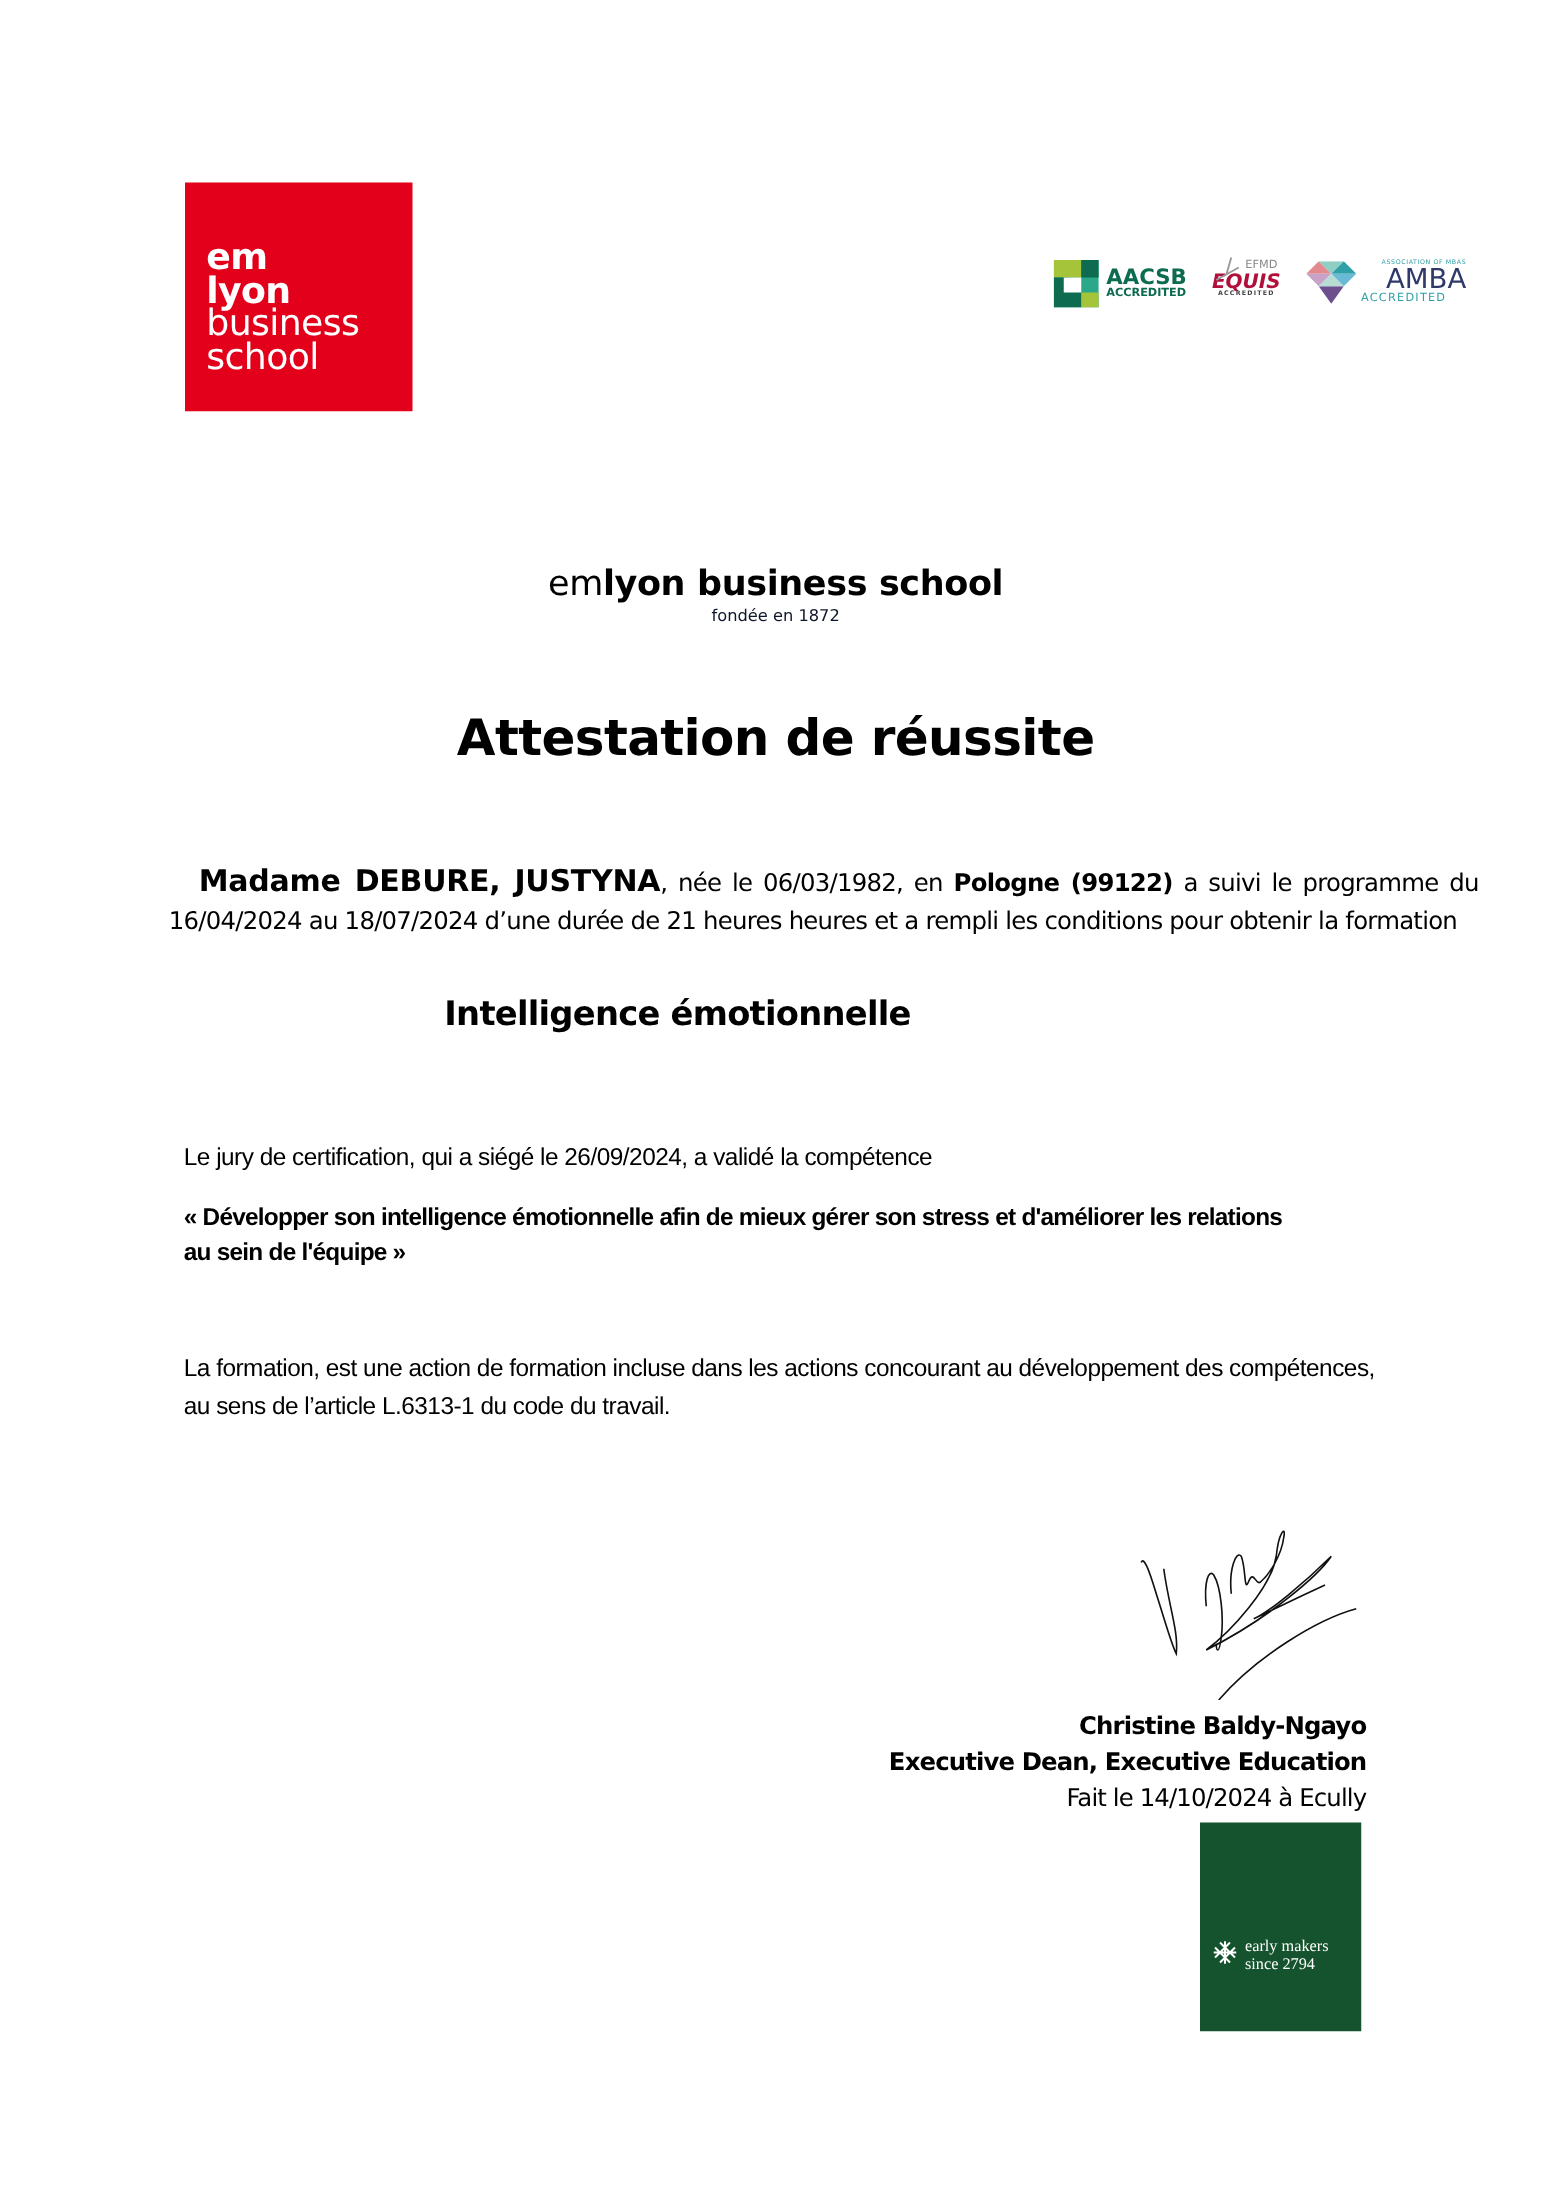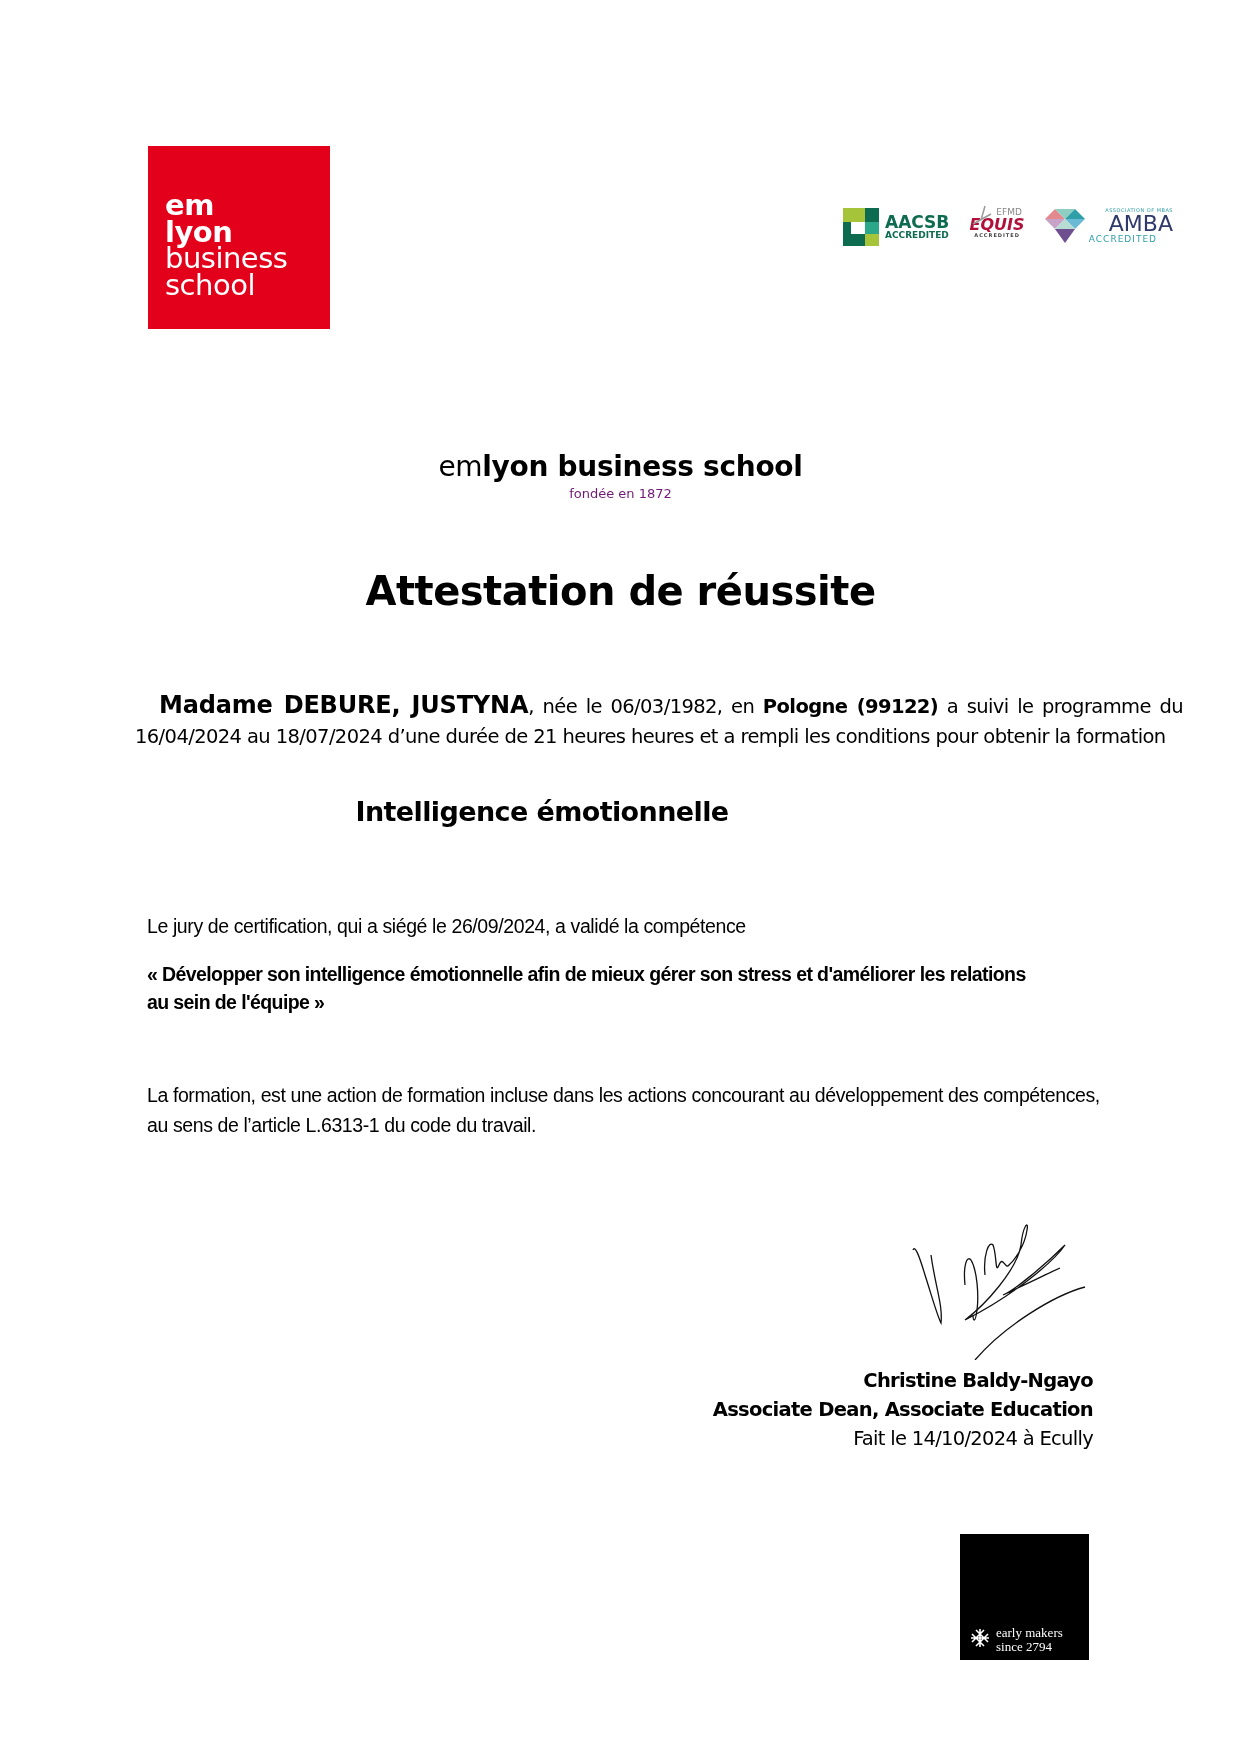--- a/index.html
+++ b/index.html
@@ -22,33 +22,33 @@
   .equis .e3 { font-size:5px; color:#444; letter-spacing:1px; font-weight:bold; }
   .amba { display:flex; align-items:center; gap:4px; }
   .amba-text { font-family:"DejaVu Sans", sans-serif; line-height:1; color:#2f3a6b; }
   .amba-text .a1 { font-size:7px; color:#2fa0a8; letter-spacing:0.5px; text-align:right; }
   .amba-text .a2 { font-size:22px; color:#2f3a6b;margin-left:20px; }
   .amba-text .a3 { font-size:9px; color:#2fa0a8; letter-spacing:1px; }
   .school-line { top:450px; left:0; width:1241px; text-align:center; font-family:"DejaVu Sans", sans-serif;
                  font-size:28px; letter-spacing:-0.3px; }
   .school-line .light { font-weight:normal; }
   .school-line .bold { font-weight:bold; }
-  .founded { top:486px; left:0; width:1241px; text-align:center; font-family:"DejaVu Sans", sans-serif; font-size:13px; color:#701a75; }
+  .founded { top:486px; left:0; width:1241px; text-align:center; font-family:"DejaVu Sans", sans-serif; font-size:13px; color:#0f172a; }
   .title { top:568px; left:0; width:1241px; text-align:center; font-size:40px; font-weight:bold; font-family:"DejaVu Sans", sans-serif; letter-spacing:-0.5px; }
   .para { top:690px; left:135px; width:1048px; font-size:19.5px; line-height:30px; text-align:justify; font-family:"DejaVu Sans", sans-serif; letter-spacing:-0.6px; }
   .para .nm { font-weight:bold; font-size:24px; letter-spacing:-0.2px;margin-left:24px; }
   .para b { font-weight:bold; }
   .program { top:796px; left:0; width:1084px; text-align:center; font-size:27px; font-weight:bold; font-family:"DejaVu Sans", sans-serif; letter-spacing:-0.6px; }
   .jury { top:915px; left:147px; font-size:19.5px; font-family:"Liberation Sans Narrow","Liberation Sans", sans-serif; letter-spacing:-0.4px; }
   .quote { top:960px; left:147px; width:900px; font-size:19.5px; font-weight:bold; line-height:28px; letter-spacing:-0.6px; }
   .legal { top:1080px; left:147px; width:960px; font-size:19.5px; line-height:30px; letter-spacing:-0.4px; }
   .sig { top:1215px; left:905px; width:190px; height:145px; }
   .signer { top:1366px; right:148px; text-align:right; font-size:19.5px; line-height:29px; font-family:"DejaVu Sans", sans-serif; letter-spacing:-0.7px; }
   .signer .b { font-weight:bold; }
-  .em-box { left:960px; top:1534px; width:129px; height:126px; background:#000000; }
+  .em-box { left:960px; top:1458px; width:129px; height:167px; background:#14532d; }
   .em-box .tx { position:absolute; left:36px; top:92px; color:#fff; font-family:"Liberation Serif", serif; font-size:13px; line-height:14px; }
   .em-box .ic { position:absolute; left:10px; top:94px; width:20px; height:20px; }
 </style>
 </head>
 <body>
 
 <div class="abs logo-box">
   <div class="lt b" style="top:45px">em</div>
   <div class="lt b" style="top:72px">lyon</div>
   <div class="lt" style="top:98px">business</div>
@@ -112,21 +112,21 @@
 
 <svg class="abs sig" viewBox="0 0 190 145" fill="none" stroke="#111" stroke-width="1.3">
   <path d="M8 35 C 10 30, 14 40, 20 60 C 28 85, 32 100, 36 108 C 38 90, 30 70, 26 40"></path>
   <path d="M60 70 C 58 50, 62 40, 66 45 C 72 55, 74 80, 72 95 C 70 110, 68 105, 68 100"></path>
   <path d="M80 60 C 78 40, 84 25, 88 30 C 92 40, 90 60, 94 50 C 98 40, 100 55, 104 50 C 110 45, 120 30, 122 15 C 124 5, 118 10, 116 30 C 112 55, 80 90, 60 105 C 110 80, 150 45, 160 30 C 140 50, 110 75, 98 80 C 130 65, 150 55, 155 53"></path>
   <path d="M70 145 C 100 110, 150 80, 180 72"></path>
 </svg>
 
 <div class="abs signer">
   <div class="b">Christine Baldy-Ngayo</div>
-  <div class="b">Associate Dean, Associate Education</div>
+  <div class="b">Executive Dean, Executive Education</div>
   <div>Fait le 14/10/2024 à Ecully</div>
 </div>
 
 <div class="abs em-box">
   <svg class="ic" viewBox="0 0 20 20" stroke="#fff" stroke-width="1.6">
     <path d="M2 6 L14 18 M6 2 L18 14 M2 14 L14 2 M6 18 L18 6 M10 1 L10 19 M1 10 L19 10"></path>
   </svg>
   <div class="tx">
     <div>early makers</div>
     <div>since 2794</div>

